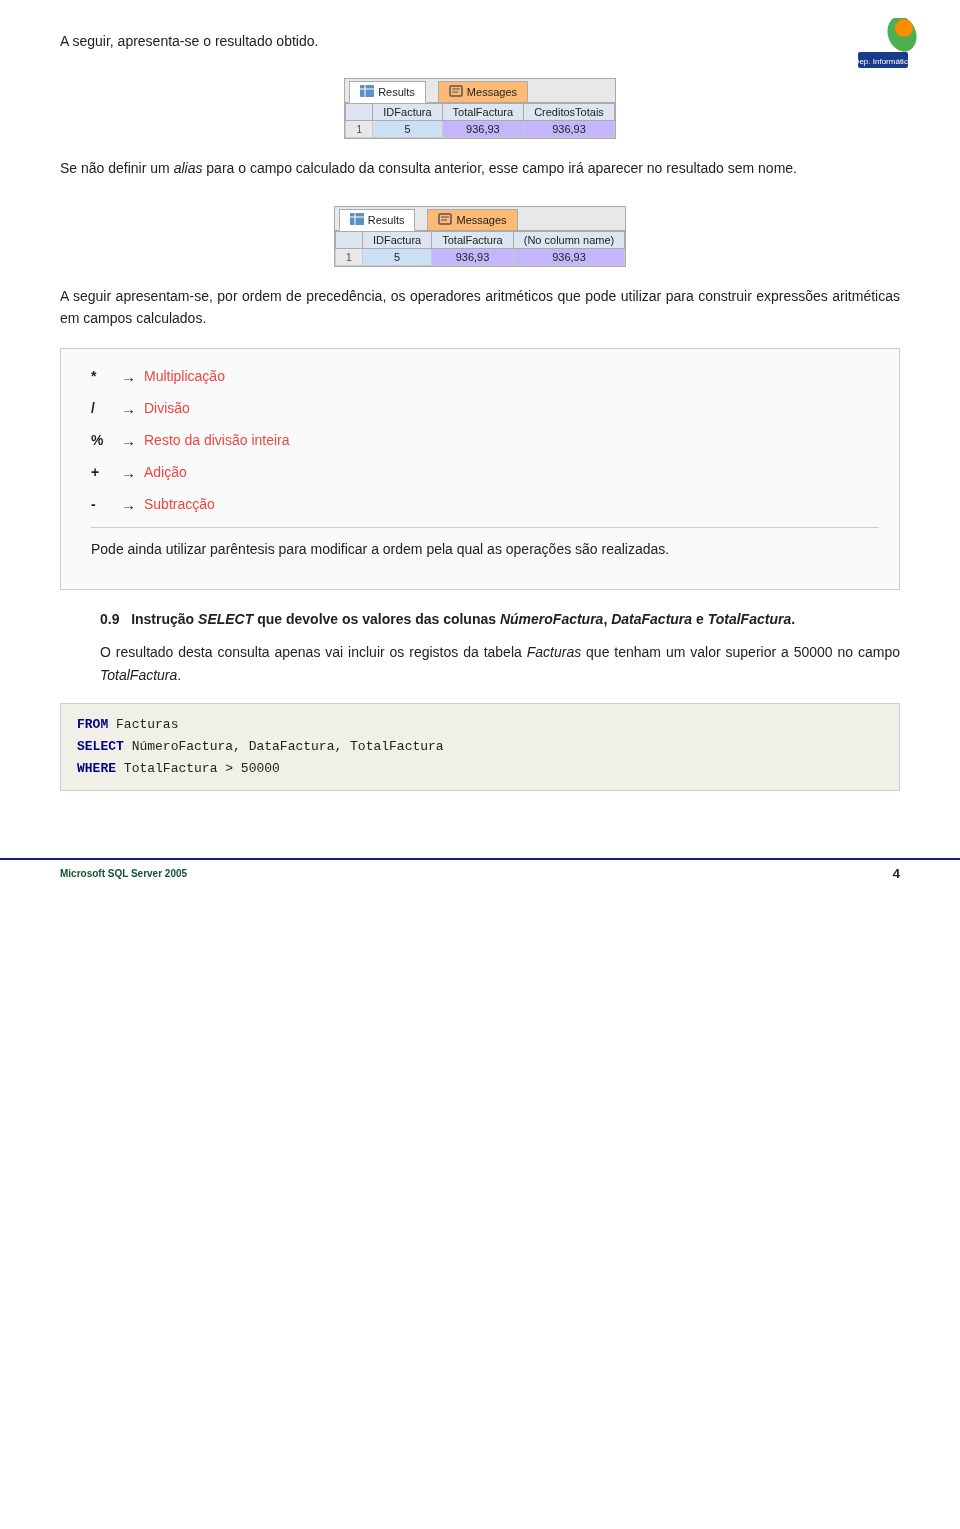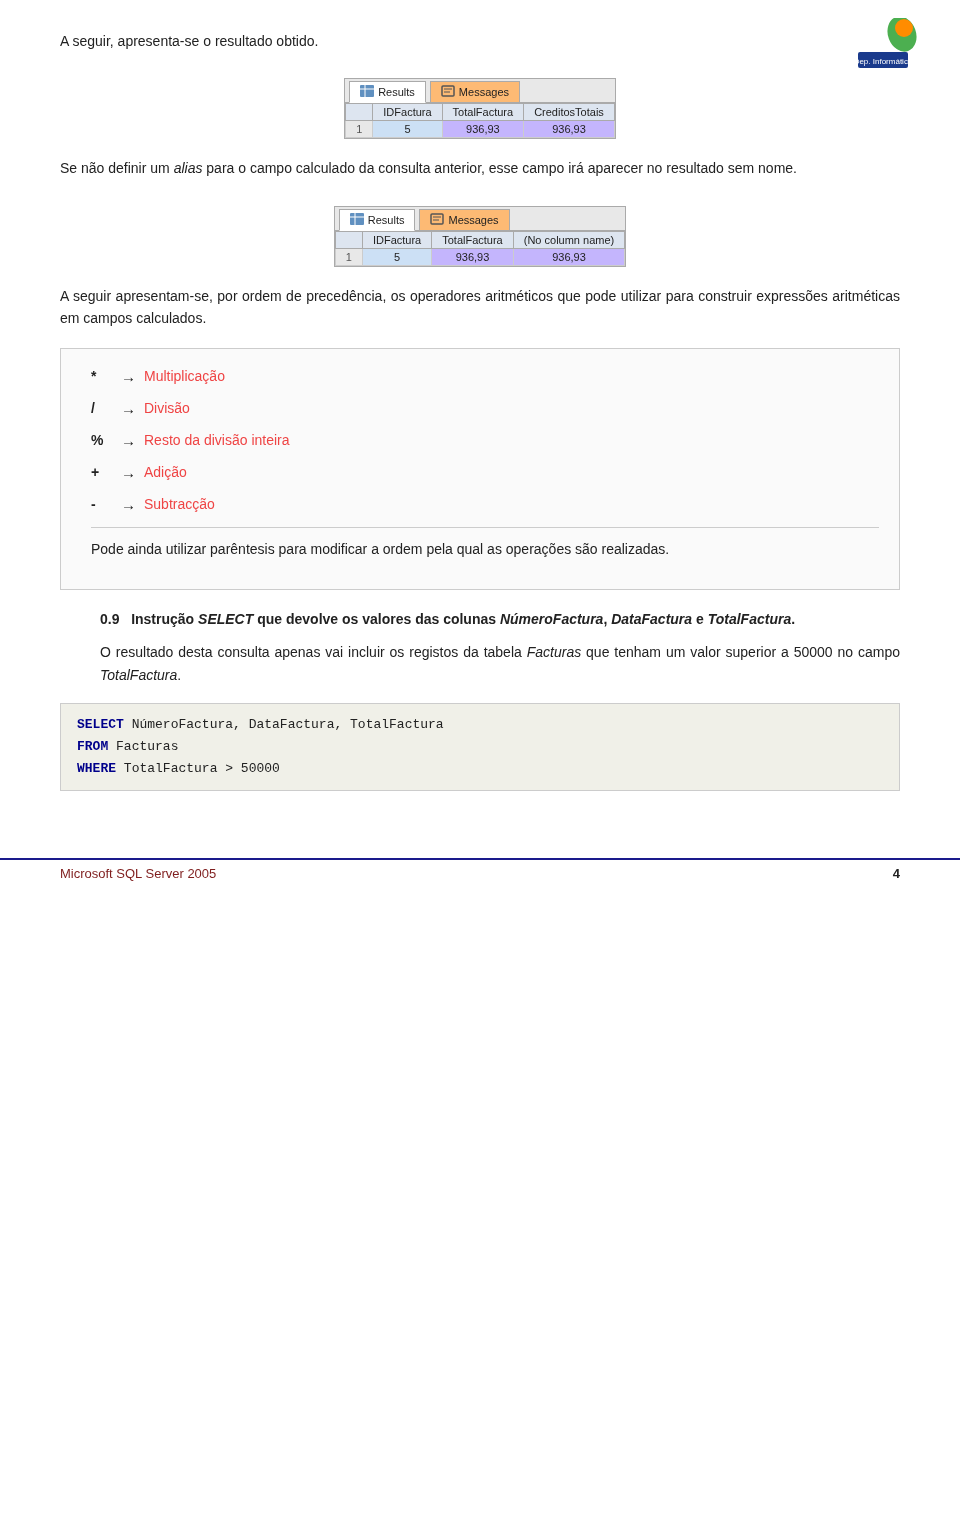--- a/index.html
+++ b/index.html
@@ -38,21 +38,21 @@
       display: inline-block;
       margin: 14px auto 18px auto;
       background: #f5f5f5;
       font-size: 12px;
     }
     .result-tabs {
       display: flex;
       background: #e8e8e8;
       border-bottom: 1px solid #aaa;
       padding: 2px 4px 0 4px;
-      gap: 4px;
+      gap: 12px;
     }
     .result-tab {
       padding: 3px 10px;
       border: 1px solid #aaa;
       border-bottom: none;
       background: #fdba74;
       font-size: 11px;
       display: flex;
       align-items: center;
       gap: 4px;
@@ -167,23 +167,23 @@
       left: 0;
       right: 0;
       border-top: 2px solid #1a1a8c;
       display: flex;
       justify-content: space-between;
       align-items: center;
       padding: 6px 60px;
       background: #fff;
     }
     .footer-title {
-      font-weight: normal;
-      font-size: 13px;
-      color: #7f1d1d;
+      font-weight: bold;
+      font-size: 10px;
+      color: #14532d;
     }
     .footer-page {
       font-size: 13px;
       font-weight: bold;
     }
 
     .indent {
       padding-left: 40px;
     }
   </style>
@@ -334,26 +334,26 @@
     <p class="section-heading">
       <span>0.9</span>
       &nbsp;
       <span>Instrução <em>SELECT</em> que devolve os valores das colunas <em>NúmeroFactura</em>, <em>DataFactura</em> e <em>TotalFactura</em>.</span>
     </p>
     <p class="section-body">O resultado desta consulta apenas vai incluir os registos da tabela <em>Facturas</em> que tenham um valor superior a 50000 no campo <em>TotalFactura</em>.</p>
   </div>
 
   <div class="code-block">
     <div>
+      <span class="kw">FROM</span>
+      <span class="code-plain"> Facturas</span>
+    </div>
+    <div>
       <span class="kw">SELECT</span>
       <span class="code-plain"> NúmeroFactura, DataFactura, TotalFactura</span>
-    </div>
-    <div>
-      <span class="kw">FROM</span>
-      <span class="code-plain"> Facturas</span>
     </div>
     <div>
       <span class="kw">WHERE</span>
       <span class="code-plain"> TotalFactura &gt; 50000</span>
     </div>
   </div>
 
   <div class="footer">
     <span class="footer-title">Microsoft SQL Server 2005</span>
     <span class="footer-page">4</span>

